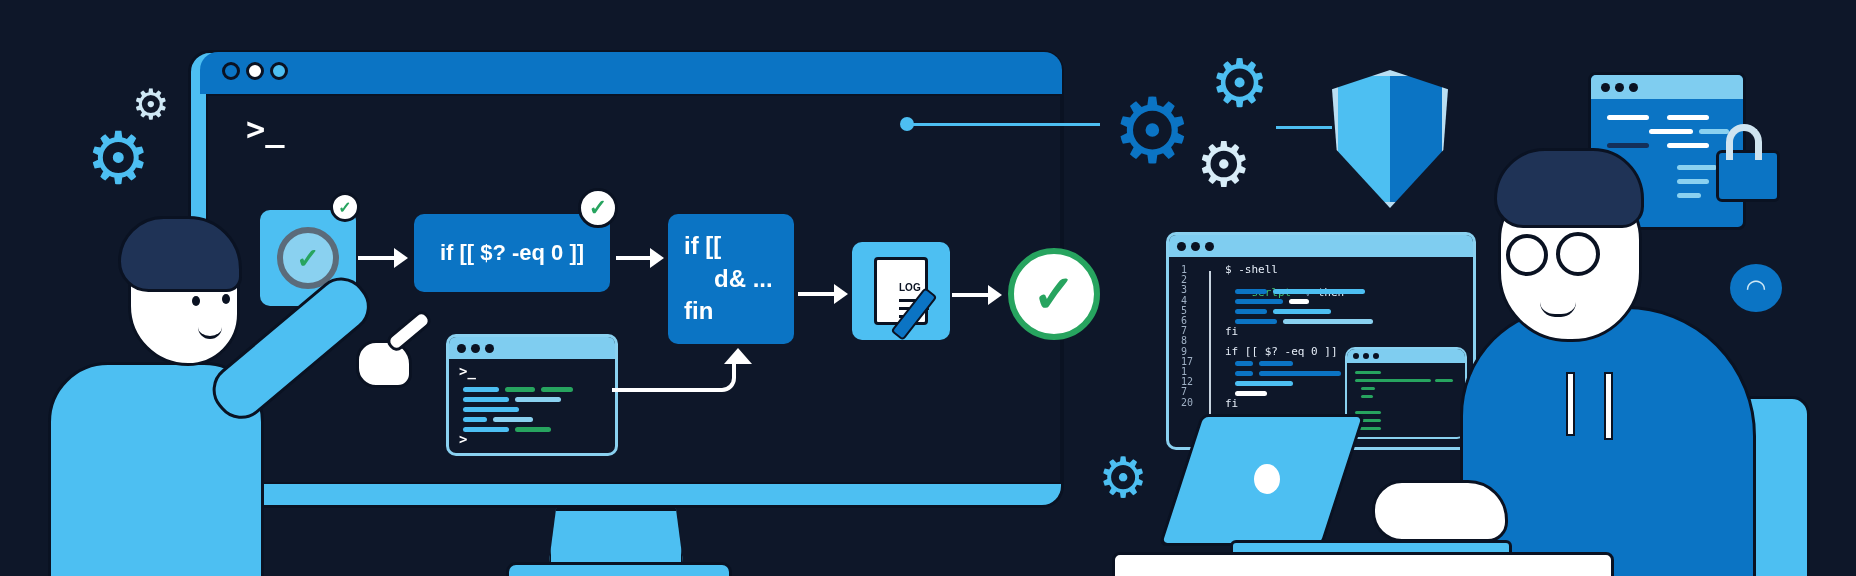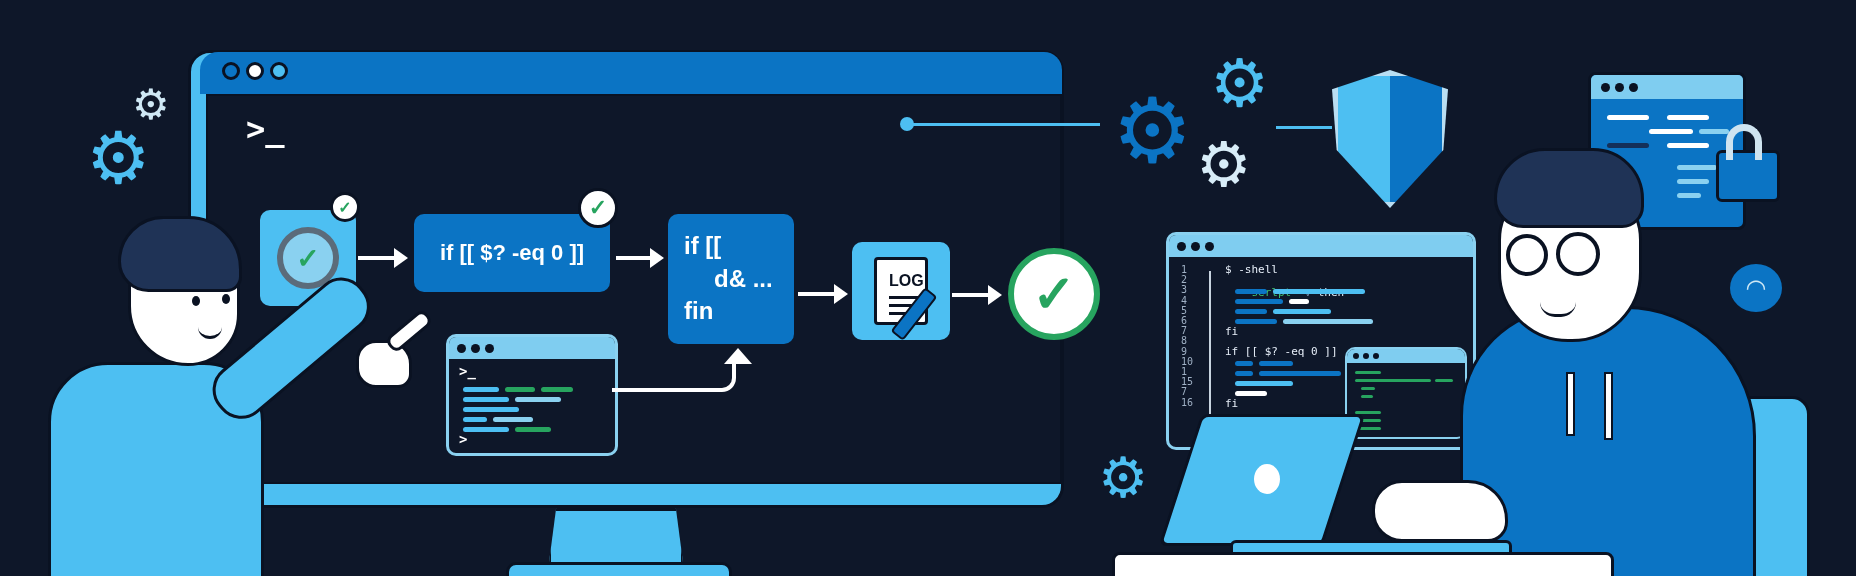--- a/index.html
+++ b/index.html
@@ -58,21 +58,21 @@
 <div class="abs arrow" style="left:616px;top:256px;width:40px;"></div>
 
 <div class="abs node" style="left:668px;top:214px;width:126px;height:130px;background:#0b74c4;flex-direction:column;align-items:flex-start;justify-content:center;padding-left:16px;box-sizing:border-box;font-size:24px;line-height:1.35;">
   <span>if [[</span>
   <span style="padding-left:30px;">d&amp; ...</span>
   <span>fin</span>
 </div>
 <div class="abs arrow" style="left:798px;top:292px;width:42px;"></div>
 
 <div class="abs node" style="left:852px;top:242px;width:98px;height:98px;background:#4dbff2;">
-  <div style="width:54px;height:68px;background:#fff;border:3px solid #0a1222;border-radius:4px;color:#0a1222;font-size:16px;font-weight:bold;padding:12px;box-sizing:border-box;position:relative;">
+  <div style="width:54px;height:68px;background:#fff;border:3px solid #0a1222;border-radius:4px;color:#0a1222;font-size:10px;font-weight:bold;padding:22px;box-sizing:border-box;position:relative;">
     <span>LOG</span>
     <div style="height:3px;background:#0a1222;margin-top:6px;width:34px;"></div>
     <div style="height:3px;background:#0a1222;margin-top:5px;width:30px;"></div>
     <div style="height:3px;background:#0a1222;margin-top:5px;width:22px;"></div>
   </div>
 </div>
 <div class="abs" style="left:906px;top:286px;width:12px;height:52px;background:#0b74c4;border:2px solid #0a1222;transform:rotate(38deg);border-radius:4px;"></div>
 <div class="abs arrow" style="left:952px;top:293px;width:42px;"></div>
 
 <div class="abs" style="left:1008px;top:248px;width:92px;height:92px;border-radius:50%;background:#fff;border:6px solid #27a45f;box-sizing:border-box;display:flex;align-items:center;justify-content:center;color:#27a45f;font-size:52px;font-weight:bold;">✓</div>
@@ -146,25 +146,25 @@
   <div class="abs mono" style="left:12px;top:30px;color:#9fb0c4;font-size:10px;line-height:10.2px;">
     <div>1</div>
       <div>2</div>
       <div>3</div>
       <div>4</div>
       <div>5</div>
       <div>6</div>
       <div>7</div>
       <div>8</div>
       <div>9</div>
-      <div>10</div>
+      <div>17</div>
       <div>1</div>
-      <div>15</div>
+      <div>12</div>
       <div>7</div>
-      <div>16</div>
+      <div>20</div>
   </div>
   <div class="code-line mono" style="left:56px;top:28px;">$ -shell</div>
   <div class="code-line mono" style="left:56px;top:38px;">
     <span style="color:#3fbf6f;">serlpt</span> <span style="color:#6b8199;">=v</span> <span>then</span>
   </div>
   <div class="ln" style="left:66px;top:54px;width:32px;background:#0b74c4;"></div>
   <div class="ln" style="left:104px;top:54px;width:92px;background:#4dbff2;"></div>
   <div class="ln" style="left:66px;top:64px;width:48px;background:#0b74c4;"></div>
   <div class="ln" style="left:120px;top:64px;width:20px;background:#fff;"></div>
   <div class="ln" style="left:66px;top:74px;width:32px;background:#0b74c4;"></div>

